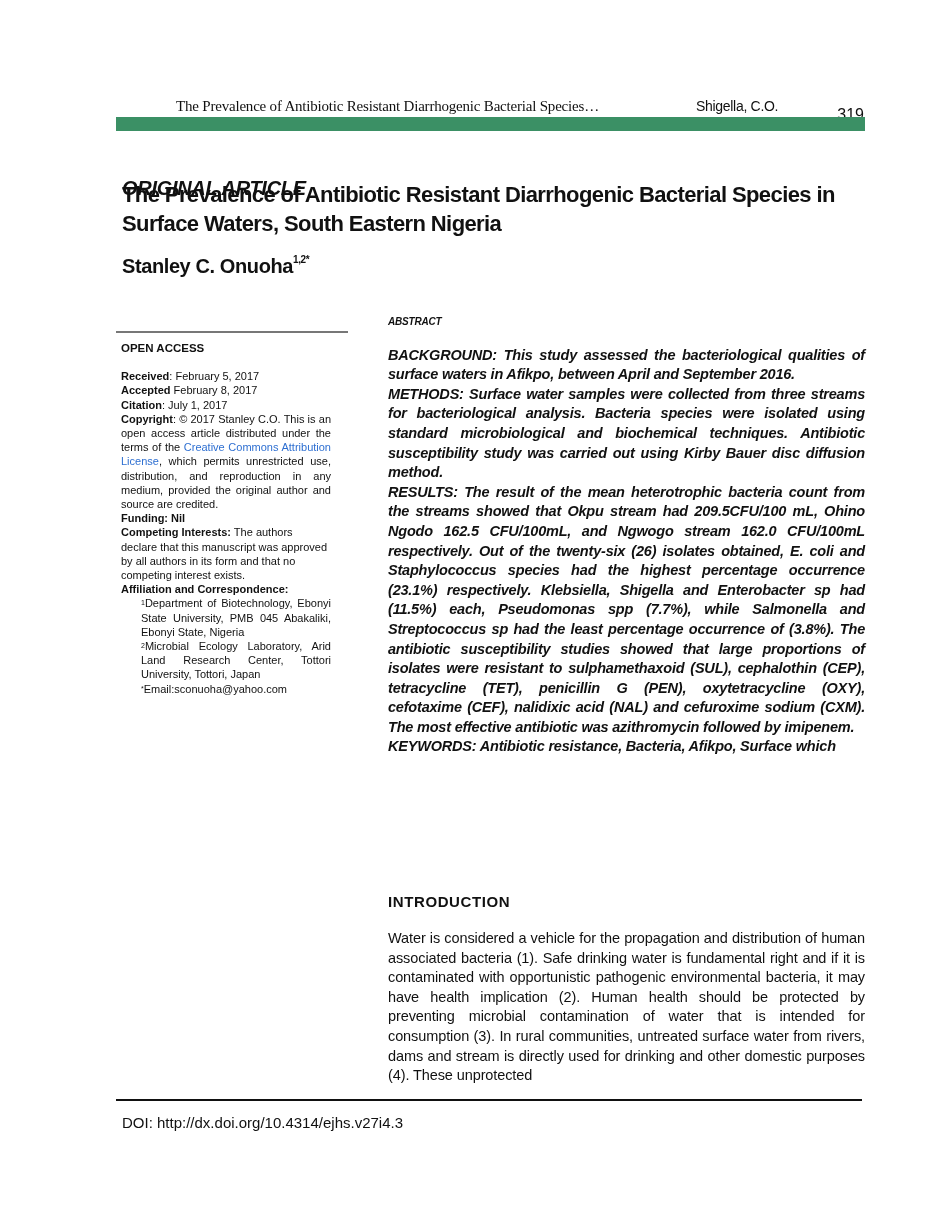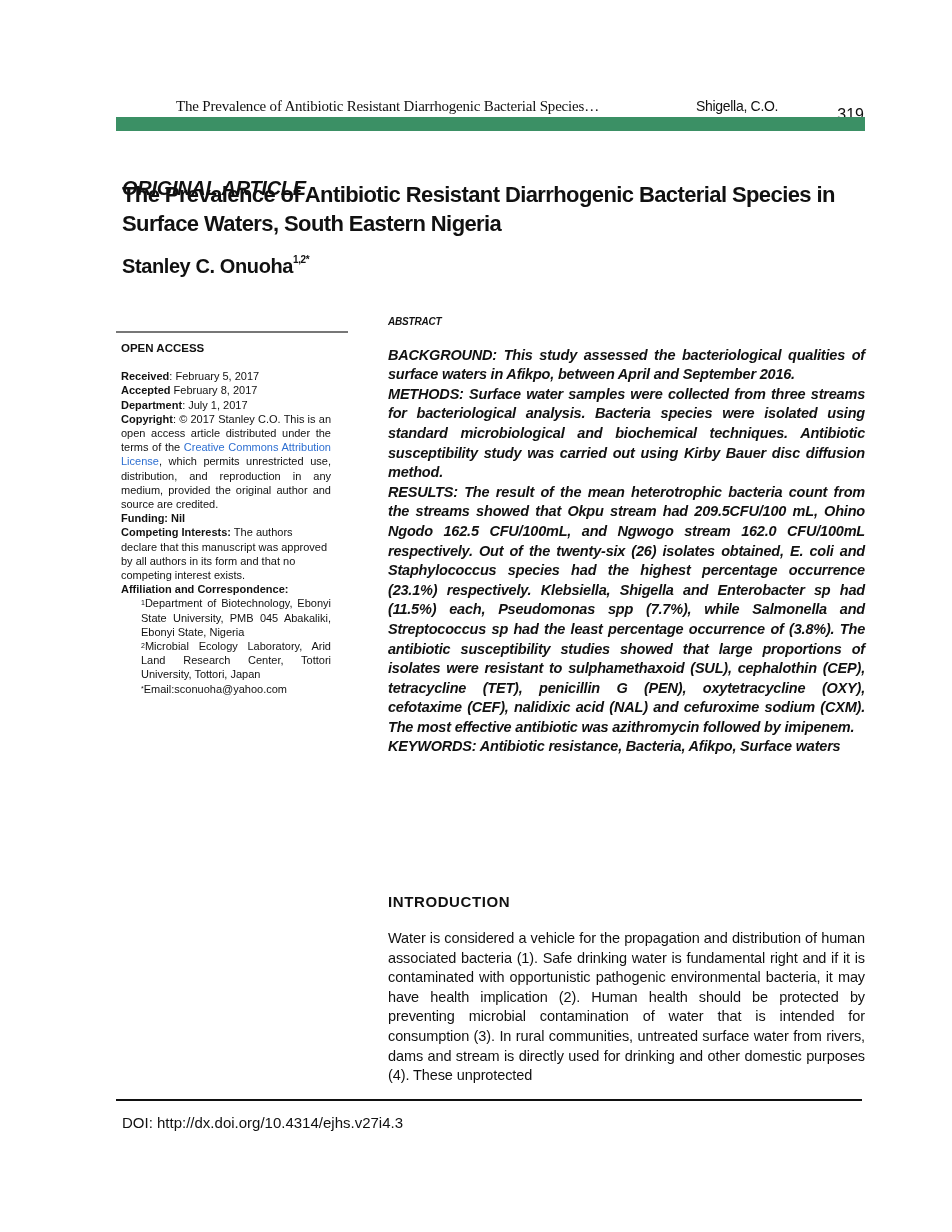--- a/index.html
+++ b/index.html
@@ -44,35 +44,35 @@
 <div class="title">The Prevalence of Antibiotic Resistant Diarrhogenic Bacterial Species in Surface Waters, South Eastern Nigeria</div>
 <div class="author">
   <span>Stanley C. Onuoha</span><sup>1,2*</sup>
 </div>
 
 <div class="side-rule"></div>
 <div class="sidebar">
   <div class="oa">OPEN ACCESS</div>
   <p><b>Received</b><span>: February 5, 2017</span></p>
   <p><b>Accepted</b><span> February 8, 2017</span></p>
-  <p><b>Department</b><span>: July 1, 2017</span></p>
+  <p><b>Citation</b><span>: July 1, 2017</span></p>
   <p class="just"><b>Copyright</b><span>: © 2017 Stanley C.O. This is an open access article distributed under the terms of the </span><span class="link">Creative Commons Attribution License</span><span>, which permits unrestricted use, distribution, and reproduction in any medium, provided the original author and source are credited.</span></p>
   <p><b>Funding: Nil</b></p>
   <p><b>Competing Interests:</b><span> The authors declare that this manuscript was approved by all authors in its form and that no competing interest exists.</span></p>
   <p><b>Affiliation and Correspondence:</b></p>
   <p class="indent just"><span class="sup">1</span><span>Department of Biotechnology, Ebonyi State University, PMB 045 Abakaliki, Ebonyi State, Nigeria</span></p>
   <p class="indent just"><span class="sup">2</span><span>Microbial Ecology Laboratory, Arid Land Research Center, Tottori University, Tottori, Japan</span></p>
   <p class="indent"><span class="sup">*</span><span>Email:sconuoha@yahoo.com</span></p>
 </div>
 
 <div class="abstract">
   <div class="head">ABSTRACT</div>
   <p>BACKGROUND: This study assessed the bacteriological qualities of surface waters in Afikpo, between April and September 2016.</p>
   <p>METHODS: Surface water samples were collected from three streams for bacteriological analysis. Bacteria species were isolated using standard microbiological and biochemical techniques. Antibiotic susceptibility study was carried out using Kirby Bauer disc diffusion method.</p>
   <p>RESULTS: The result of the mean heterotrophic bacteria count from the streams showed that Okpu stream had 209.5CFU/100 mL, Ohino Ngodo 162.5 CFU/100mL, and Ngwogo stream 162.0 CFU/100mL respectively. Out of the twenty-six (26) isolates obtained, E. coli and Staphylococcus species had the highest percentage occurrence (23.1%) respectively.  Klebsiella, Shigella and Enterobacter sp had (11.5%) each, Pseudomonas spp (7.7%), while Salmonella and Streptococcus sp had the least percentage occurrence of (3.8%). The antibiotic susceptibility studies showed that large proportions of isolates were resistant to sulphamethaxoid (SUL), cephalothin (CEP), tetracycline (TET), penicillin G (PEN), oxytetracycline (OXY), cefotaxime (CEF), nalidixic acid (NAL) and cefuroxime sodium (CXM). The most effective antibiotic was azithromycin followed by imipenem.</p>
-  <p>KEYWORDS: Antibiotic resistance, Bacteria, Afikpo, Surface waters</p>
+  <p>KEYWORDS: Antibiotic resistance, Bacteria, Afikpo, Surface which</p>
 </div>
 
 <div class="intro-head">INTRODUCTION</div>
 <p class="intro-text">Water is considered a vehicle for the propagation and distribution of human associated bacteria (1). Safe drinking water is fundamental right and if it is contaminated with opportunistic pathogenic environmental bacteria, it may have health implication (2). Human health should be protected by preventing microbial contamination of water that is intended for consumption (3). In rural communities, untreated surface water from rivers, dams and stream is directly used for drinking and other domestic purposes (4). These unprotected</p>
 
 <div class="foot-rule"></div>
 <div class="doi">DOI:  http://dx.doi.org/10.4314/ejhs.v27i4.3</div>
 
 </body></html>

